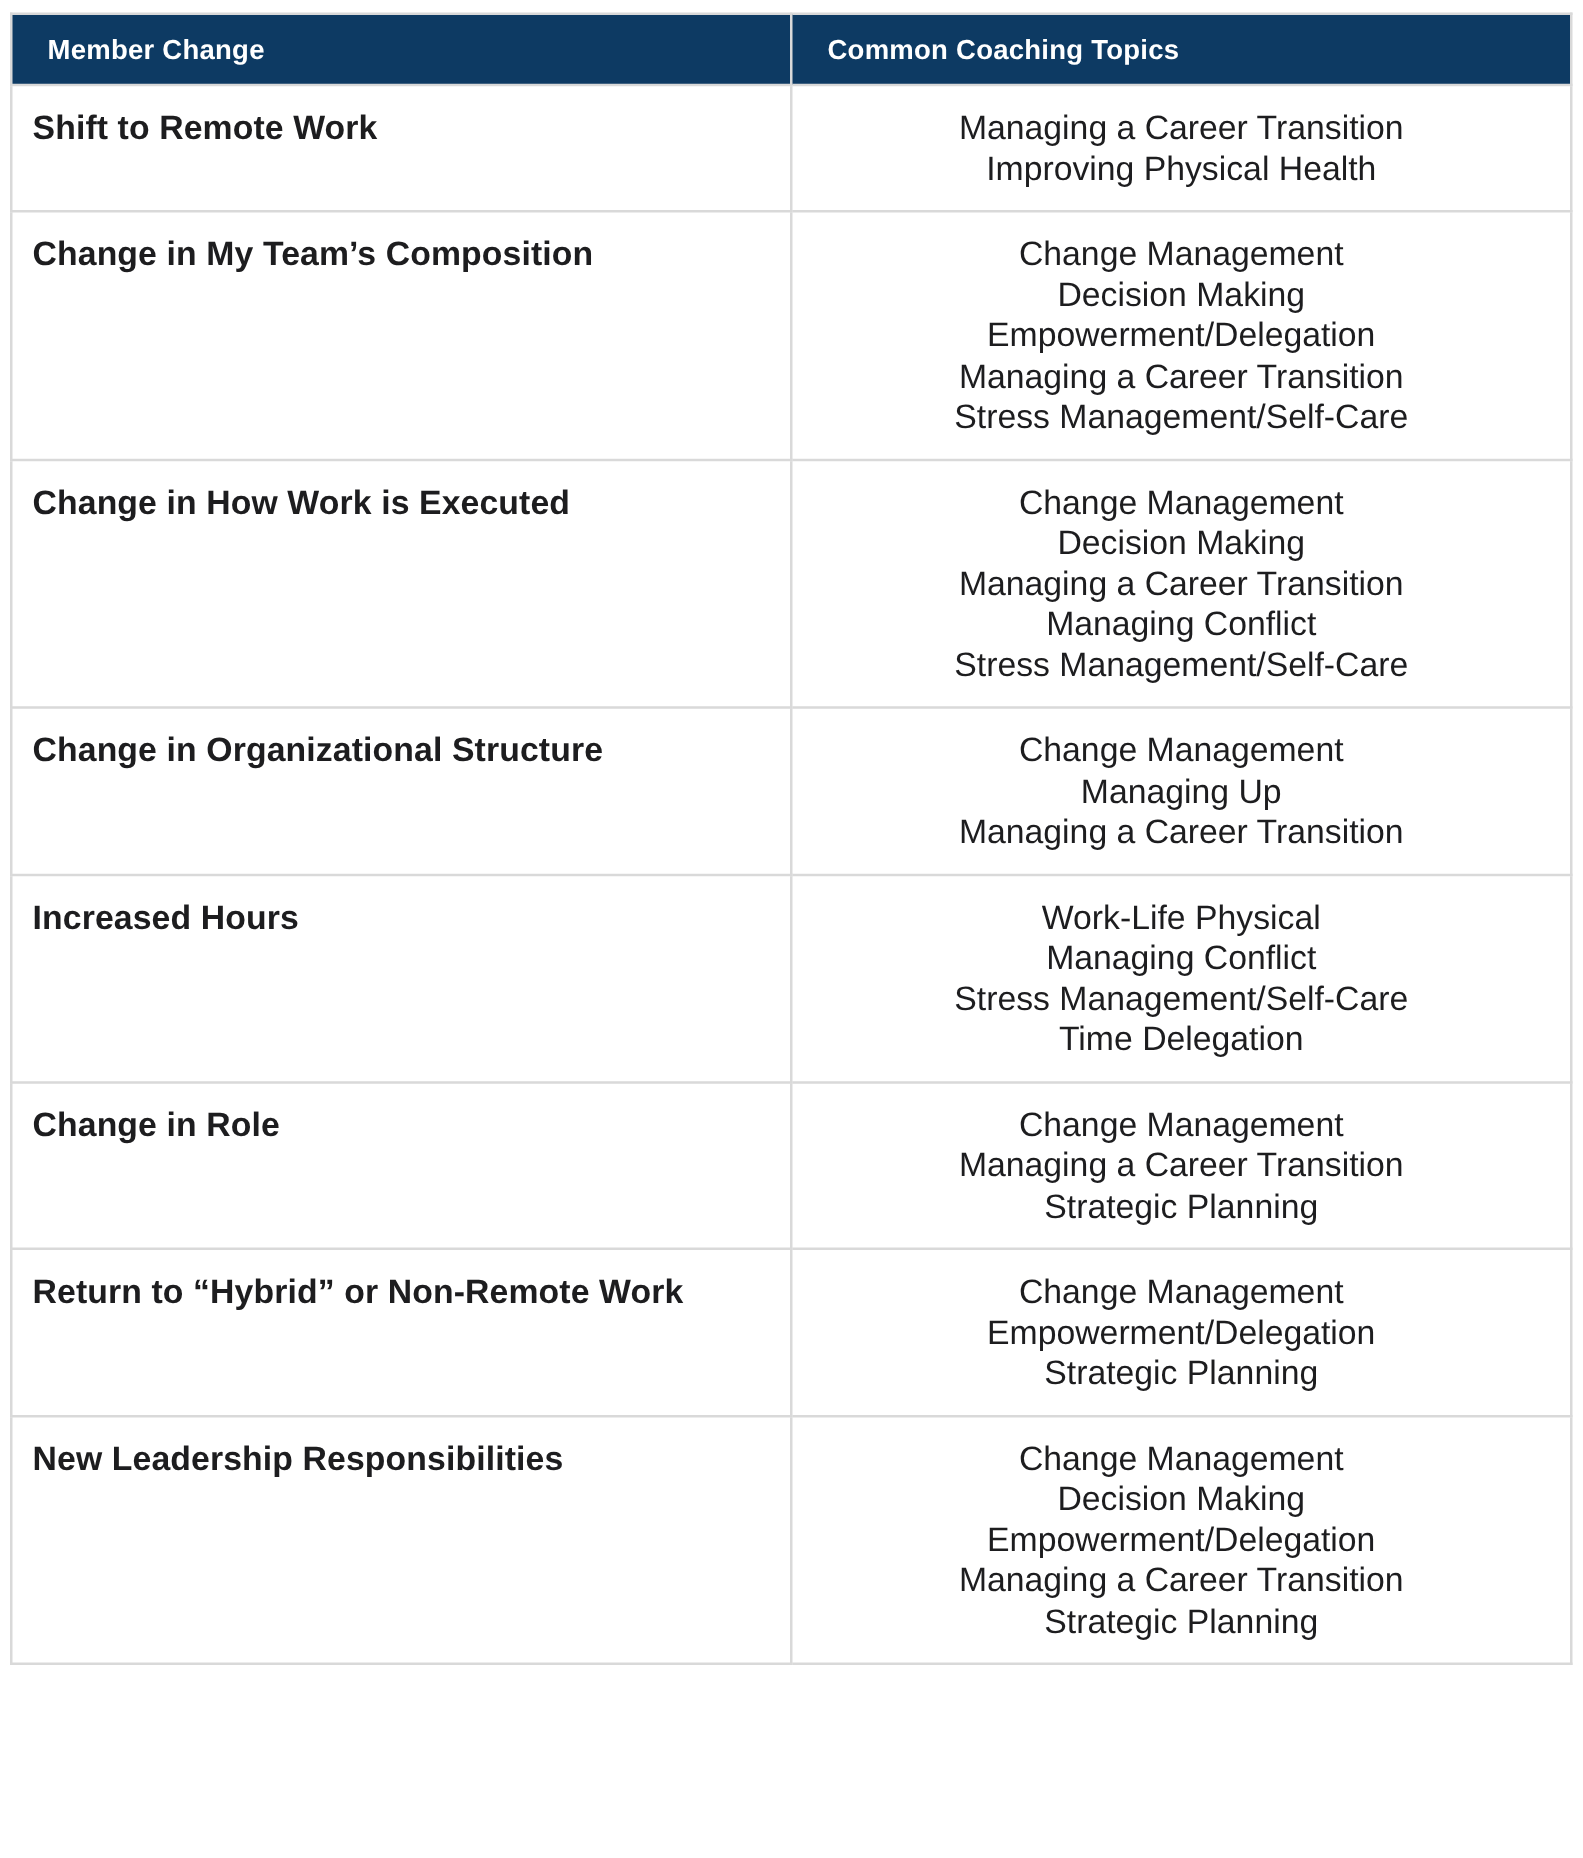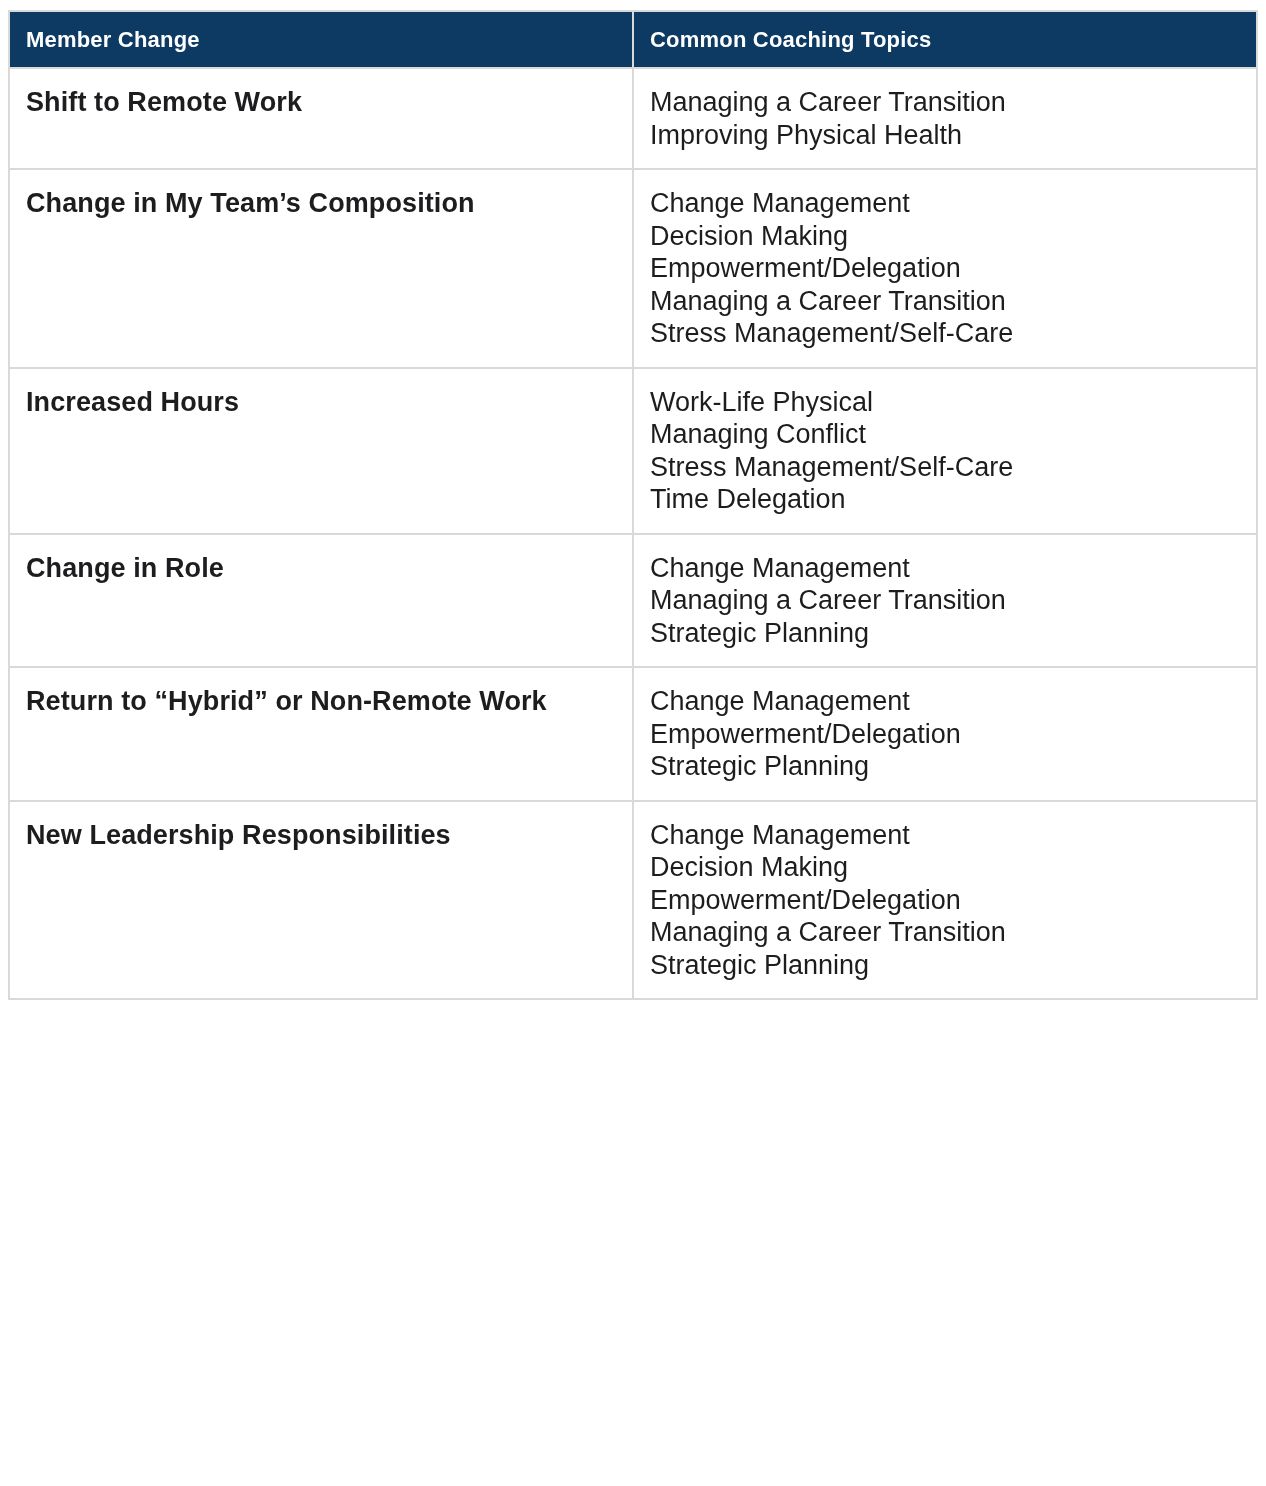--- a/index.html
+++ b/index.html
@@ -32,33 +32,33 @@
   table.coaching-table td {
     border: 2px solid var(--border);
     vertical-align: top;
     text-align: left;
   }
   table.coaching-table th {
     background: var(--header-bg);
     color: var(--header-text);
     font-size: 22px;
     font-weight: 700;
-    padding: 15px 16px 14px 16px;
+    padding: 15px 16px 14px 28px;
     letter-spacing: 0.2px;
   }
   table.coaching-table td {
     padding: 17px 16px;
     font-size: 27px;
     line-height: 32.5px;
   }
   td.member-change-cell {
     font-weight: 700;
     letter-spacing: 0.1px;
   }
-  .topic-line { white-space: nowrap; }
+  .topic-line { white-space: nowrap; text-align: center; }
 </style>
 </head>
 <body>
 
 <div class="page">
   <table class="coaching-table">
     <colgroup>
         <col>
         <col>
       </colgroup>
@@ -77,20 +77,38 @@
           </td>
         </tr>
         <tr>
           <td class="member-change-cell">Change in My Team’s Composition</td>
           <td class="coaching-topics-cell">
             <div class="topic-line">Change Management</div>
             <div class="topic-line">Decision Making</div>
             <div class="topic-line">Empowerment/Delegation</div>
             <div class="topic-line">Managing a Career Transition</div>
             <div class="topic-line">Stress Management/Self-Care</div>
+          </td>
+        </tr>
+        <tr>
+          <td class="member-change-cell">Change in How Work is Executed</td>
+          <td class="coaching-topics-cell">
+            <div class="topic-line">Change Management</div>
+            <div class="topic-line">Decision Making</div>
+            <div class="topic-line">Managing a Career Transition</div>
+            <div class="topic-line">Managing Conflict</div>
+            <div class="topic-line">Stress Management/Self-Care</div>
+          </td>
+        </tr>
+        <tr>
+          <td class="member-change-cell">Change in Organizational Structure</td>
+          <td class="coaching-topics-cell">
+            <div class="topic-line">Change Management</div>
+            <div class="topic-line">Managing Up</div>
+            <div class="topic-line">Managing a Career Transition</div>
           </td>
         </tr>
         <tr>
           <td class="member-change-cell">Increased Hours</td>
           <td class="coaching-topics-cell">
             <div class="topic-line">Work-Life Physical</div>
             <div class="topic-line">Managing Conflict</div>
             <div class="topic-line">Stress Management/Self-Care</div>
             <div class="topic-line">Time Delegation</div>
           </td>

